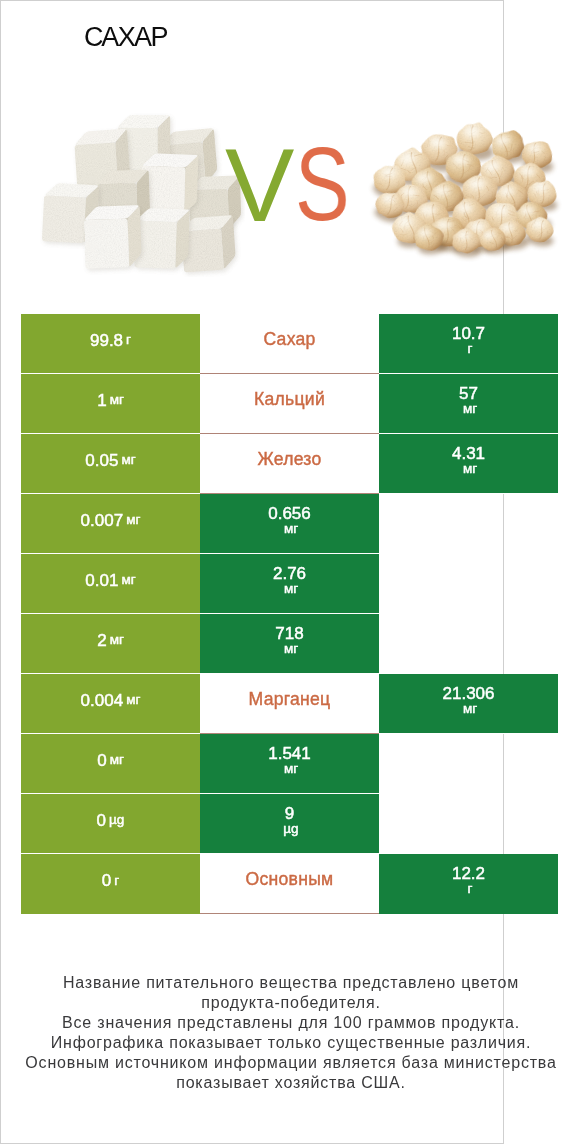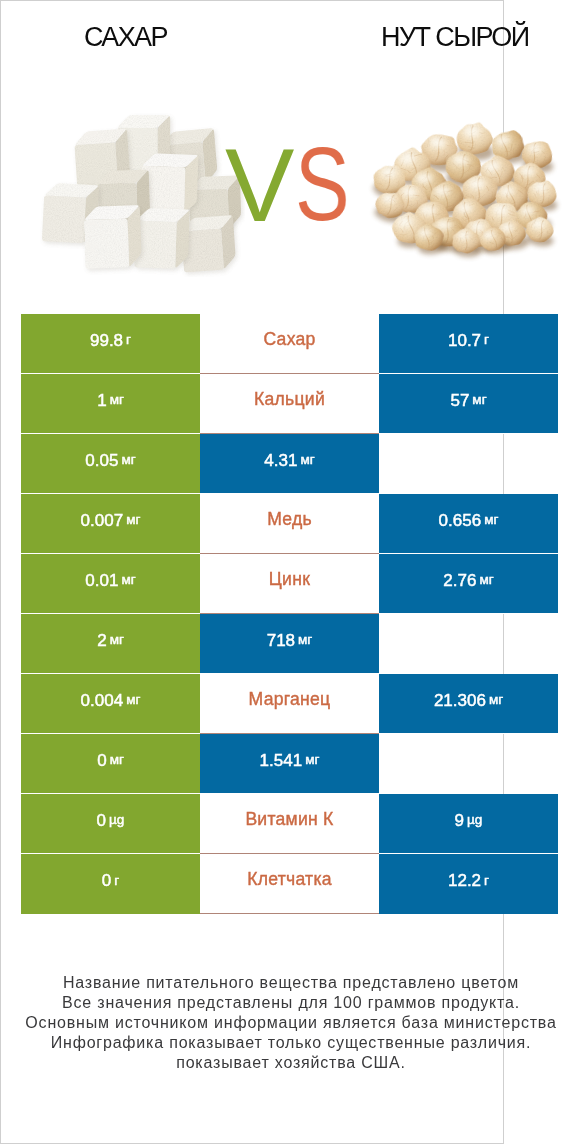--- a/index.html
+++ b/index.html
@@ -27,37 +27,36 @@
   
   .table{position:absolute;left:20px;top:313px;width:537px;}
   .row{display:flex;height:60px;text-align:right;}
   .cell{width:179px;height:60px;box-sizing:border-box;
         display:flex;align-items:center;justify-content:center;
         font-size:17px;font-weight:normal;}
   .c-left,.c-right{-webkit-text-stroke:0.5px #fff;}
   .c-left{background:#82a72f;color:#fff;border-bottom:1.6px solid #fff;}
   .c-mid{background:#fff;color:#cb6a44;font-size:17.6px;letter-spacing:0.25px;
          -webkit-text-stroke:0.4px #cb6a44;border-bottom:1.2px solid #b08578;}
-  .c-right{background:#0369a1;color:#fff;border-bottom:1.6px solid #fff;}
+  .c-right{background:#15803d;color:#fff;border-bottom:1.6px solid #fff;flex-direction:column;}
   .row:last-child .c-left,.row:last-child .c-right{border-bottom:none;}
   .cell .n{line-height:1;position:relative;top:-3.5px;}
       .unit{font-size:13.5px;font-weight:normal;margin-left:3px;line-height:1;position:relative;top:-3.5px;}
 
   
   .footer{position:absolute;left:0;top:972px;width:580px;text-align:center;
           font-size:16px;letter-spacing:0.8px;line-height:20px;color:#39393b;}
   .footer div{white-space:nowrap;}
 </style>
 </head>
 <body>
 
 <div class="page">
 
   <div class="title title-left">САХАР</div>
-  <div class="title title-right">НУТ СЫРОЙ</div>
 
   <div class="hero">
     <svg width="580" height="300" viewBox="0 0 580 300">
         <defs>
           <filter id="grain" x="-10%" y="-10%" width="120%" height="120%"> 
             <feTurbulence type="fractalNoise" baseFrequency="0.95" numOctaves="4" seed="11" result="n"></feTurbulence> 
             <feColorMatrix in="n" type="saturate" values="0" result="ng"></feColorMatrix> 
             <feComponentTransfer in="ng" result="nc">
               <feFuncA type="linear" slope="0.26"></feFuncA>
             </feComponentTransfer> 
@@ -608,45 +607,42 @@
         <div class="cell c-right">
           <span class="n">57</span>
           <span class="unit">мг</span>
         </div>
       </div>
       <div class="row">
         <div class="cell c-left">
           <span class="n">0.05</span>
           <span class="unit">мг</span>
         </div>
+        <div class="cell c-mid">
+          <span class="n">Железо</span>
+        </div>
         <div class="cell c-right">
           <span class="n">4.31</span>
           <span class="unit">мг</span>
         </div>
       </div>
       <div class="row">
         <div class="cell c-left">
           <span class="n">0.007</span>
           <span class="unit">мг</span>
         </div>
-        <div class="cell c-mid">
-          <span class="n">Медь</span>
-        </div>
         <div class="cell c-right">
           <span class="n">0.656</span>
           <span class="unit">мг</span>
         </div>
       </div>
       <div class="row">
         <div class="cell c-left">
           <span class="n">0.01</span>
           <span class="unit">мг</span>
-        </div>
-        <div class="cell c-mid">
-          <span class="n">Цинк</span>
         </div>
         <div class="cell c-right">
           <span class="n">2.76</span>
           <span class="unit">мг</span>
         </div>
       </div>
       <div class="row">
         <div class="cell c-left">
           <span class="n">2</span>
           <span class="unit">мг</span>
@@ -677,44 +673,42 @@
         <div class="cell c-right">
           <span class="n">1.541</span>
           <span class="unit">мг</span>
         </div>
       </div>
       <div class="row">
         <div class="cell c-left">
           <span class="n">0</span>
           <span class="unit">µg</span>
         </div>
-        <div class="cell c-mid">
-          <span class="n">Витамин К</span>
-        </div>
         <div class="cell c-right">
           <span class="n">9</span>
           <span class="unit">µg</span>
         </div>
       </div>
       <div class="row">
         <div class="cell c-left">
           <span class="n">0</span>
           <span class="unit">г</span>
         </div>
         <div class="cell c-mid">
-          <span class="n">Клетчатка</span>
+          <span class="n">Основным</span>
         </div>
         <div class="cell c-right">
           <span class="n">12.2</span>
           <span class="unit">г</span>
         </div>
       </div>
     </div>
 
   <div class="footer" id="ftr">
       <div>Название питательного вещества представлено цветом</div>
+      <div>продукта-победителя.</div>
       <div>Все значения представлены для 100 граммов продукта.</div>
+      <div>Инфографика показывает только существенные различия.</div>
       <div>Основным источником информации является база министерства</div>
-      <div>Инфографика показывает только существенные различия.</div>
       <div>показывает хозяйства США.</div>
     </div>
 
 </div>
 
 </body></html>

